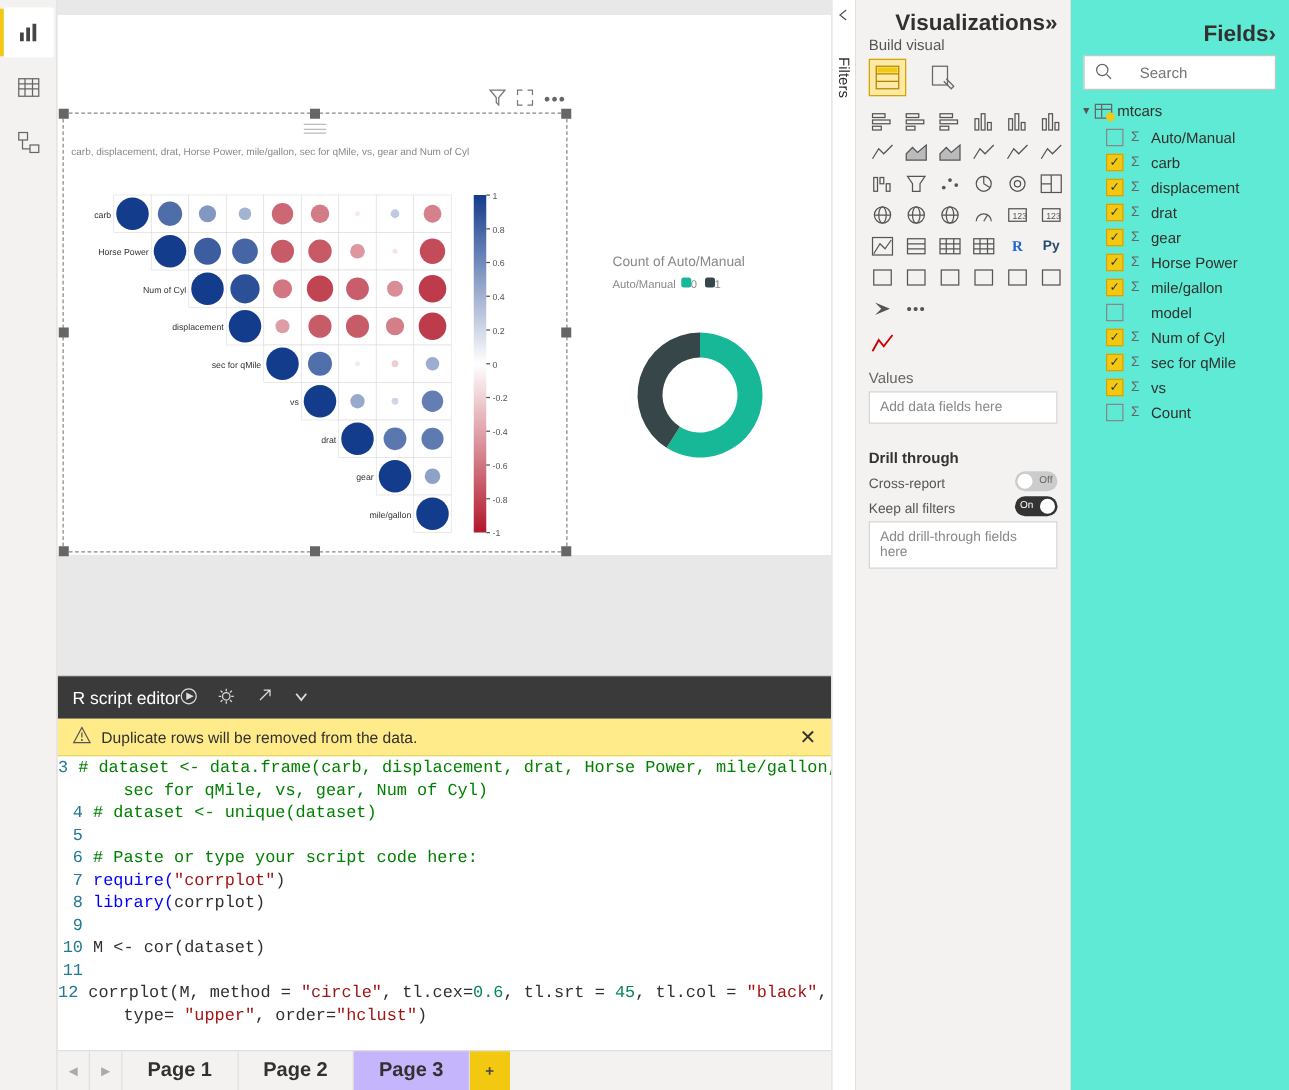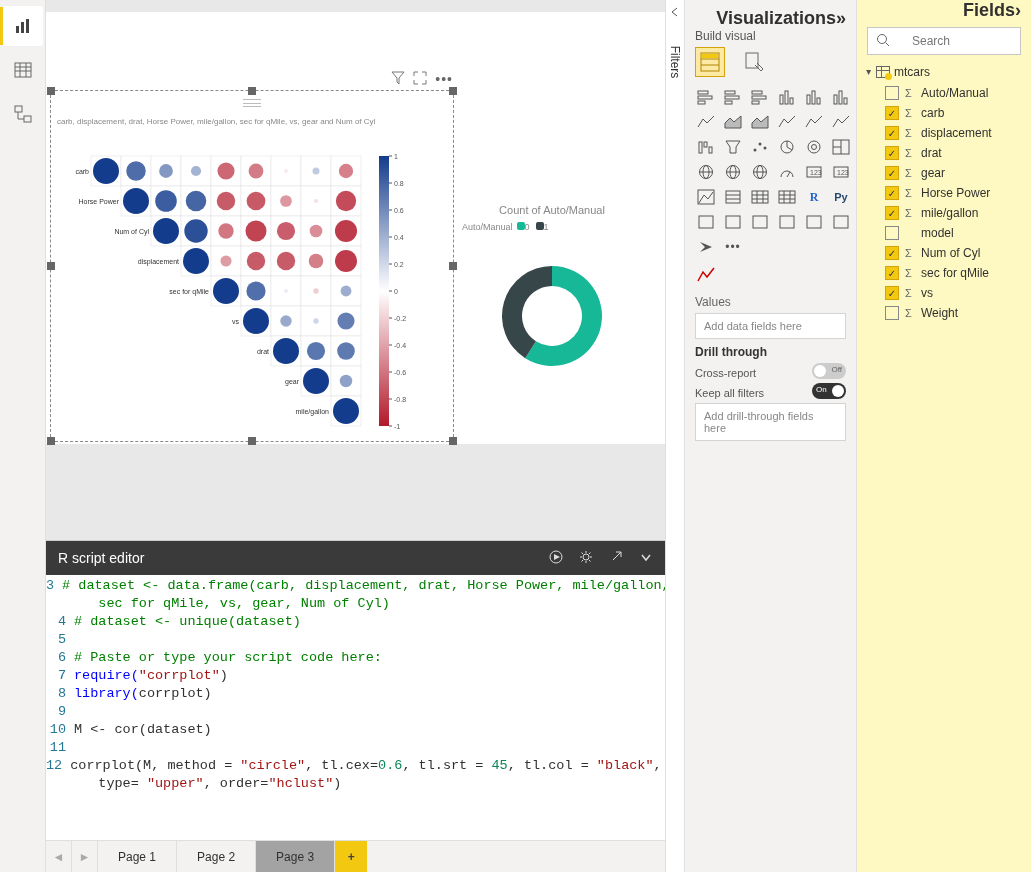--- a/index.html
+++ b/index.html
@@ -89,39 +89,38 @@
     height:24px;
     display:flex;justify-content:center;align-items:center;
     color:#888;
   }
   .visual-drag{width:18px;height:8px;border-top:1px solid #bbb;border-bottom:1px solid #bbb;position:relative;}
   .visual-drag::after{content:"";position:absolute;top:3px;left:0;right:0;height:1px;background:#bbb;}
   .visual-subtitle{font-size:8px;color:#888;text-align:left;padding:2px 6px;}
   .donut-wrapper{
     position:absolute;
     top:192px;
-    left:416px;
+    left:444px;
     width:180px;
-    text-align:center;
   }
   .donut-title{font-size:11px;color:#888;margin-bottom:6px;}
   .donut-legend{font-size:9px;color:#888;display:flex;align-items:center;gap:4px;margin-bottom:14px;}
   .swatch{width:8px;height:8px;border-radius:2px;display:inline-block;}
   
   .r-editor {
     height: 300px;
     background: #fff;
     border-top: 1px solid #ccc;
     display: flex; flex-direction: column;
   }
   .r-editor-header {
     background: #3a3a3a;
     color: #fff;
     height: 34px;
-    display:flex;align-items:center;justify-content:space-between;
+    display:flex;align-items:center;
     padding: 0 12px;
     font-size: 14px;
   }
   .r-editor-header .icons{display:flex;gap:16px;font-size:14px;color:#ddd;}
   .r-editor-header .icons span{cursor:pointer;}
   .warning-bar{
     background:#ffeb89;
     height:30px;
     display:flex;align-items:center;justify-content:space-between;
     padding:0 12px;
@@ -144,23 +143,23 @@
   .c-num{color:#098658;}
   .c-kw{color:#0000ff;}
   
   .page-tabs{
     height:32px;background:#f3f2f1;border-top:1px solid #e1dfdd;
     display:flex;align-items:stretch;
   }
   .page-nav{width:26px;display:flex;align-items:center;justify-content:center;color:#aaa;border-right:1px solid #e1dfdd;cursor:pointer;}
   .page-tab{
     padding:0 20px;display:flex;align-items:center;border-right:1px solid #e1dfdd;
-    cursor:pointer;font-size:12px;
-  }
-  .page-tab.active{background:#a3a3a3;}
+    cursor:pointer;font-size:16px;font-weight:bold;
+  }
+  .page-tab.active{background:#c4b5fd;}
   .page-add{width:32px;background:#f2c811;display:flex;align-items:center;justify-content:center;cursor:pointer;font-weight:bold;color:#444;}
   
   .filters-rail{
     width:20px;
     background:#fff;
     border-left:1px solid #e1dfdd;
     border-right:1px solid #e1dfdd;
     display:flex;flex-direction:column;align-items:center;
     padding-top:6px;gap:8px;
   }
@@ -198,40 +197,40 @@
     width:22px;height:20px;display:flex;align-items:center;justify-content:center;
     cursor:pointer;color:#555;
   }
   .viz-cell.r-cell{color:#2266cc;font-weight:bold;font-size:12px;}
   .viz-cell.py-cell{color:#2266cc;font-weight:bold;font-size:11px;}
   .single-icon-row{display:flex;margin:6px 0 10px 0;}
   .section-hdr{color:#666;font-size:12px;margin:6px 0 4px 0;}
   .drop-well{
     border:1px solid #d4d4d4;background:#fff;
     padding:6px 8px;font-size:11px;color:#888;
-    margin-bottom:6px;
+    margin-bottom:20px;
   }
   .toggle-row{
     display:flex;justify-content:space-between;align-items:flex-end;
     font-size:11px;color:#555;margin:4px 0;
   }
   .toggle{width:34px;height:16px;border-radius:8px;background:#888;position:relative;}
   .toggle.off{background:#ccc;}
   .toggle .knob{width:12px;height:12px;border-radius:50%;background:#fff;position:absolute;top:2px;}
   .toggle.off .knob{left:2px;}
   .toggle.on{background:#333;}
   .toggle.on .knob{right:2px;}
   .toggle-text{font-size:8px;color:#fff;position:absolute;top:2px;}
   .toggle.off .toggle-text{right:4px;color:#666;}
   .toggle.on .toggle-text{left:4px;}
   
   .fields-pane{
     width:174px;
-    background:#fef9c3;
-    padding:0 10px;
+    background:#5eead4;
+    padding:17px 10px;
     font-size:12px;
     overflow-y:auto;
   }
   .search-box{
     display:flex;align-items:center;gap:22px;
     border:1px solid #c8c6c4;background:#fff;
     height:28px;padding:0 8px;margin:6px 0 10px 0;
   }
   .search-box input{border:none;outline:none;flex:1;font-size:12px;background:transparent;}
   .table-node{display:flex;align-items:center;gap:4px;font-size:12px;margin-bottom:4px;cursor:pointer;}
@@ -470,20 +469,31 @@
               <path d="M7 1 L7 3 M7 11 L7 13 M1 7 L3 7 M11 7 L13 7 M2.5 2.5 L4 4 M10 10 L11.5 11.5 M11.5 2.5 L10 4 M4 10 L2.5 11.5" stroke="#ddd"></path>
             </svg></span>
         <span><svg width="14" height="14">
               <path d="M4 10 L12 2 M7 2 L12 2 L12 7" fill="none" stroke="#ddd"></path>
             </svg></span>
         <span><svg width="14" height="14">
               <path d="M3 5 L7 10 L11 5" fill="none" stroke="#ddd" stroke-width="1.5"></path>
             </svg></span>
       </div>
     </div>
+    <div class="warning-bar">
+      <div style="display:flex;align-items:center;gap:8px;">
+        <span><svg width="15" height="15">
+              <path d="M7.5 1 L14 13 L1 13 Z" fill="none" stroke="#555"></path>
+              <line x1="7.5" y1="5" x2="7.5" y2="9" stroke="#555"></line>
+              <circle cx="7.5" cy="11" r="0.8" fill="#555"></circle>
+            </svg></span>
+        <span>Duplicate rows will be removed from the data.</span>
+      </div>
+      <span style="cursor:pointer;font-size:16px;">✕</span>
+    </div>
     <div class="code-area" id="code-area">
         <div class="code-line">
           <div class="gutter">3</div>
           <div class="code-text"><span class="c-comment"># dataset &lt;- data.frame(carb, displacement, drat, Horse Power, mile/gallon, </span></div>
         </div>
         <div class="code-line">
           <div class="gutter"></div>
           <div class="code-text"><span class="c-comment">   sec for qMile, vs, gear, Num of Cyl)</span></div>
         </div>
         <div class="code-line">
@@ -894,16 +904,16 @@
         <span class="field-label">sec for qMile</span>
       </div>
       <div class="field-row">
         <div class="field-check checked">✓</div>
         <span class="sigma">Σ</span>
         <span class="field-label">vs</span>
       </div>
       <div class="field-row">
         <div class="field-check"></div>
         <span class="sigma">Σ</span>
-        <span class="field-label">Weight</span>
+        <span class="field-label">Count</span>
       </div>
     </div>
 </div>
 
 </body></html>

